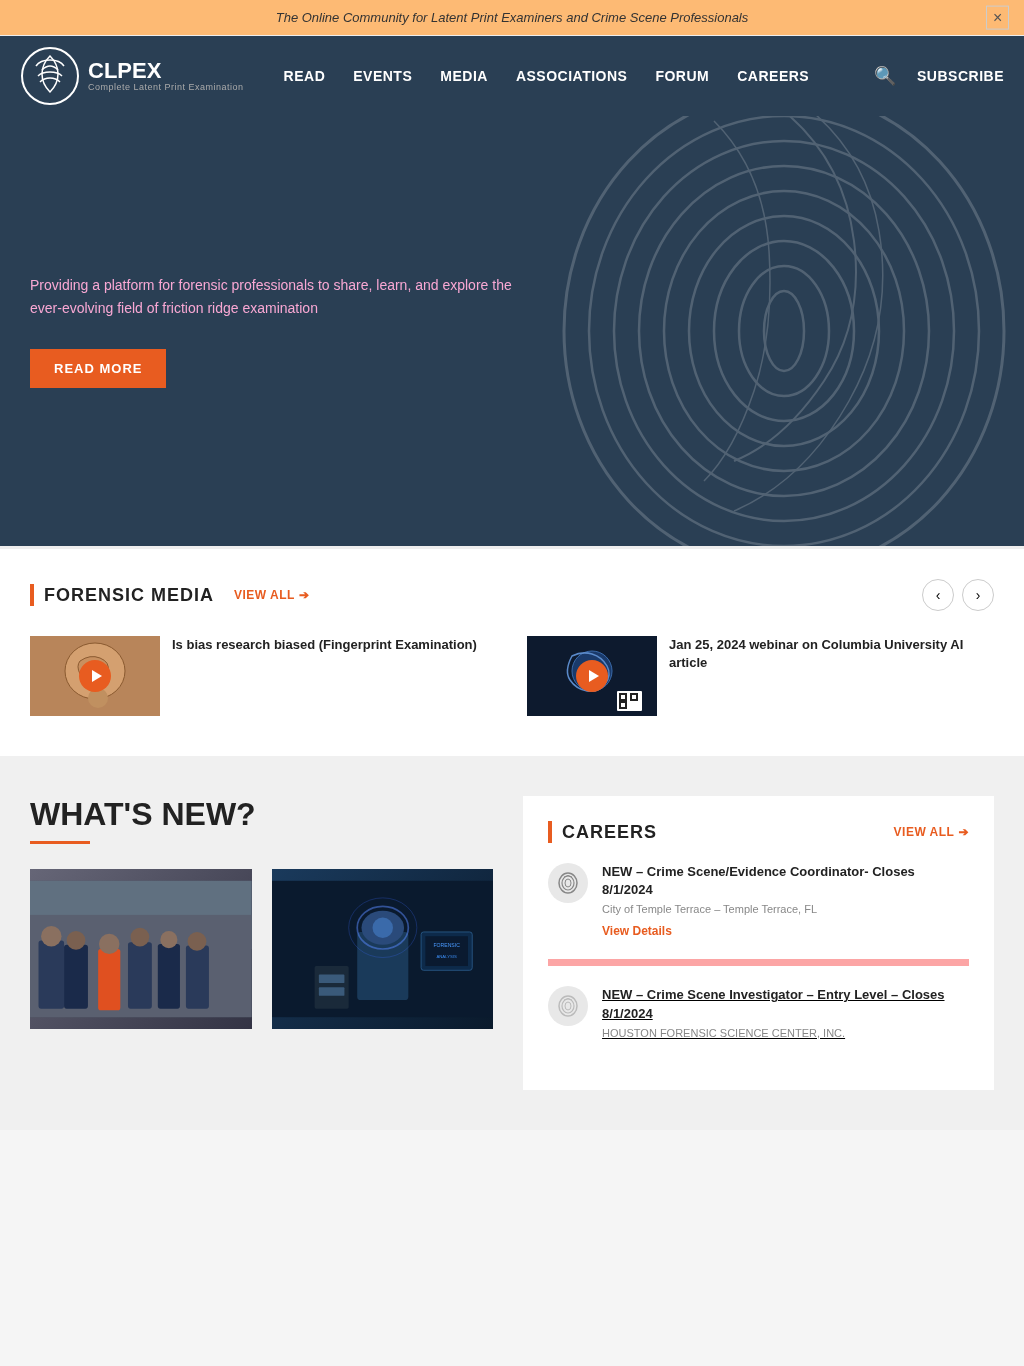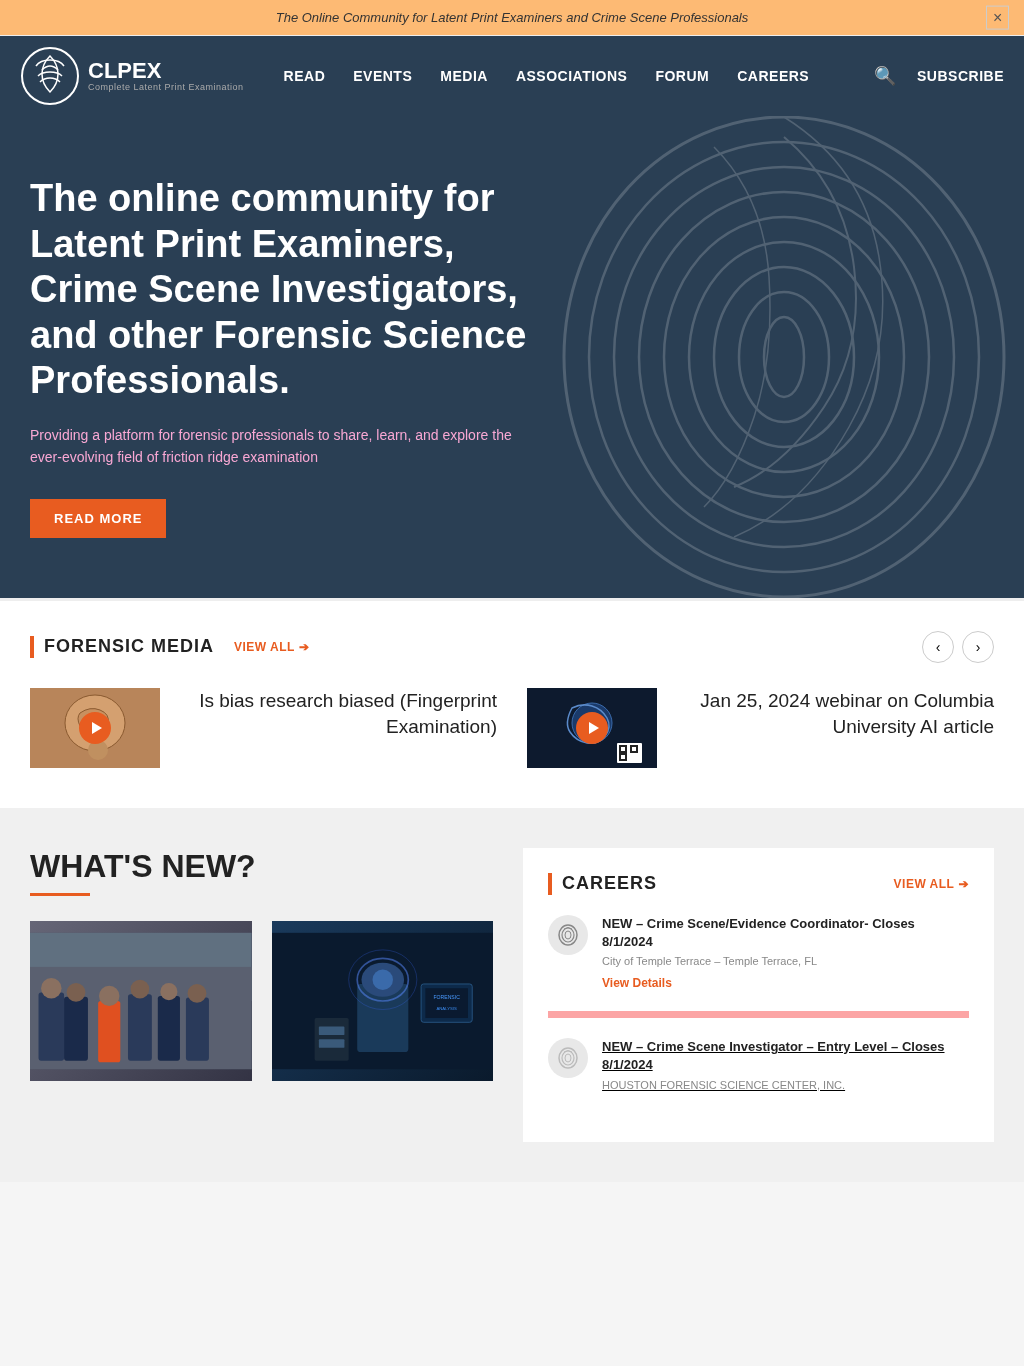--- a/index.html
+++ b/index.html
@@ -222,25 +222,24 @@
       justify-content: center;
     }
     .play-btn::after {
       content: '';
       border-left: 10px solid #fff;
       border-top: 6px solid transparent;
       border-bottom: 6px solid transparent;
       margin-left: 3px;
     }
     .media-title {
-      font-size: 19px;
-      font-weight: normal;
+      font-size: 13px;
+      font-weight: bold;
       color: #222;
       line-height: 1.4;
-      text-align: right;
     }
 
     
     .thumb-brain { background: linear-gradient(135deg, #c8a96e 0%, #a07040 100%); }
     .thumb-history { background: linear-gradient(135deg, #444 0%, #222 100%); }
     .thumb-webinar { background: linear-gradient(135deg, #1a2a3a 0%, #0a1020 100%); }
 
     
     .lower-section {
       display: flex;
@@ -410,21 +409,20 @@
     <ellipse cx="250" cy="250" rx="95" ry="115" fill="none" stroke="#fff" stroke-width="2.5"></ellipse>
     <ellipse cx="250" cy="250" rx="70" ry="90" fill="none" stroke="#fff" stroke-width="2.5"></ellipse>
     <ellipse cx="250" cy="250" rx="45" ry="65" fill="none" stroke="#fff" stroke-width="2.5"></ellipse>
     <ellipse cx="250" cy="250" rx="20" ry="40" fill="none" stroke="#fff" stroke-width="2.5"></ellipse>
     <path d="M250 30 Q310 80 320 160 Q330 240 290 300 Q250 360 200 380" fill="none" stroke="#fff" stroke-width="2"></path>
     <path d="M250 10 Q330 60 345 150 Q360 240 315 320 Q270 400 200 430" fill="none" stroke="#fff" stroke-width="1.5"></path>
     <path d="M180 40 Q230 90 235 170 Q240 250 220 310 Q200 370 170 400" fill="none" stroke="#fff" stroke-width="1.5"></path>
   </svg>
 
   <div class="hero-content">
-    <h1>The online community for Latent Print Examiners, Crime Scene Investigators, and other Forensic Science Professionals.</h1>
     <p>Providing a platform for forensic professionals to share, learn, and explore the ever-evolving field of friction ridge examination</p>
     <button class="hero-btn">READ MORE</button>
   </div>
 </section>
 
 <section class="featured-media-section">
   <div class="section-header">
     <div class="bar"></div>
     <h2>FORENSIC MEDIA</h2>
     <a href="#" class="view-all">

